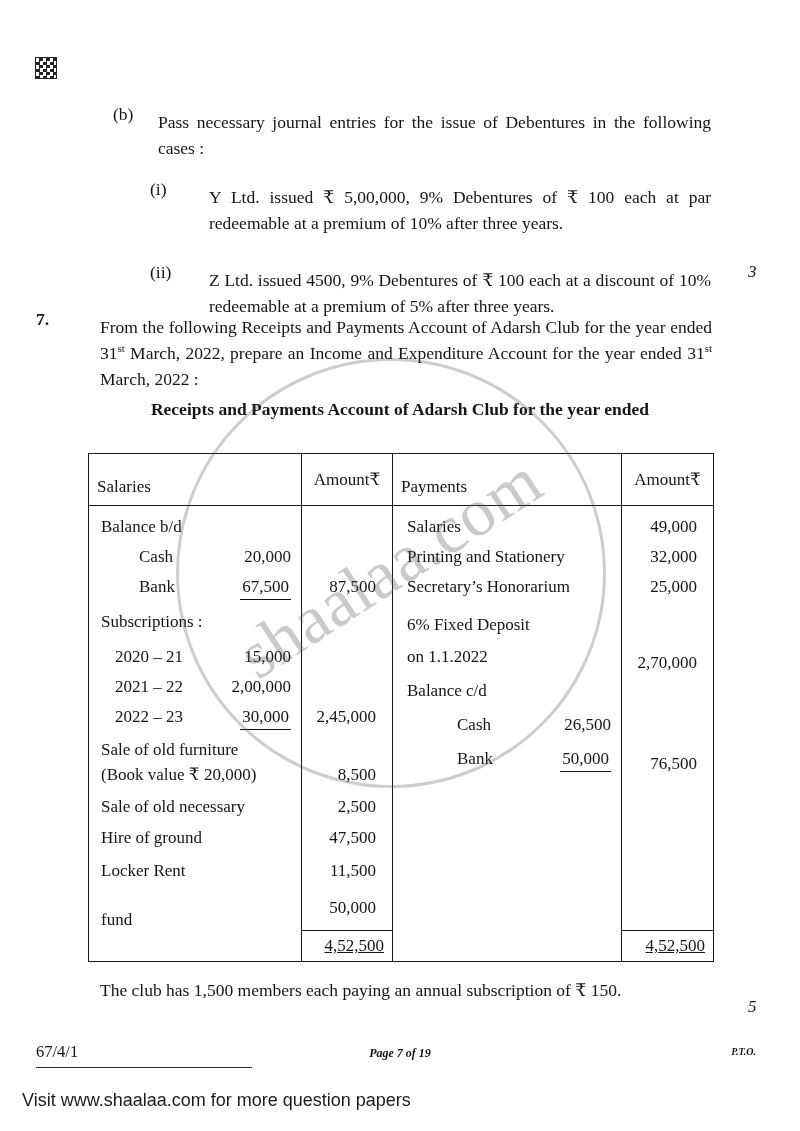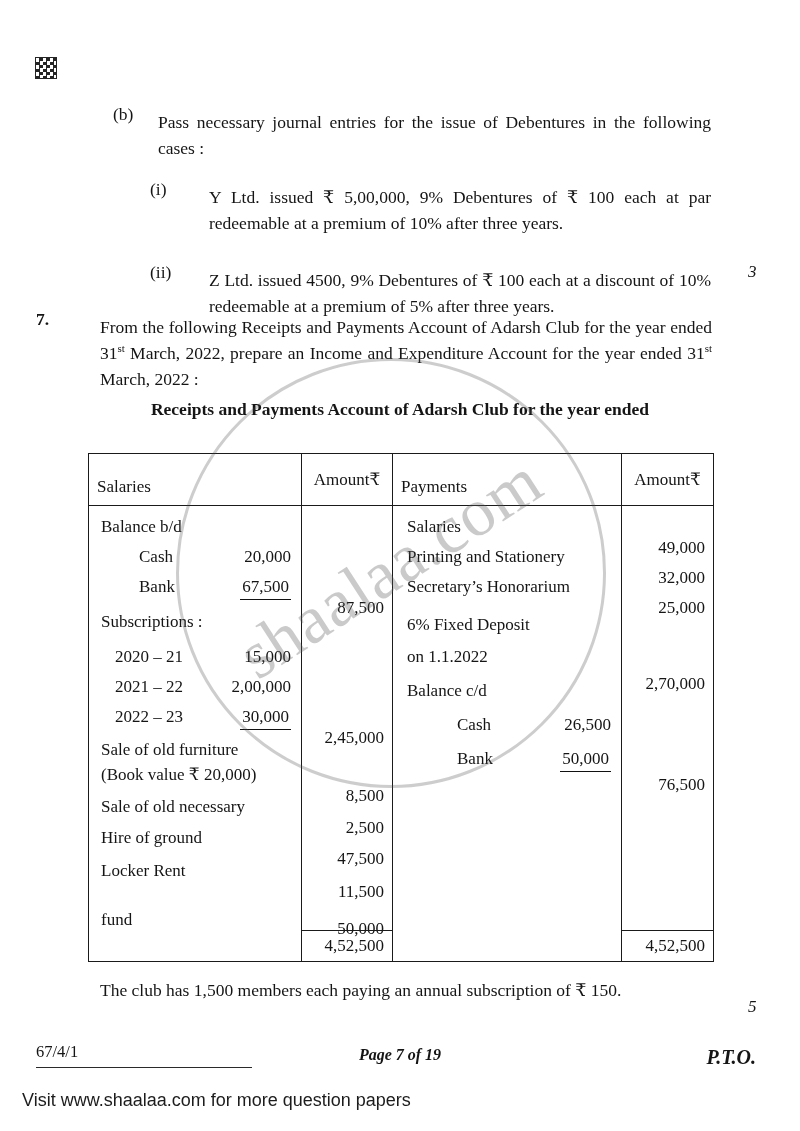--- a/index.html
+++ b/index.html
@@ -42,48 +42,48 @@
 
   .acc-table {
     position:absolute; left:88px; top:453px;
     display:grid; grid-template-columns:213px 91px 229px 91px;
     grid-template-rows:52px 424px 31px;
     border:1.6px solid #1a1a1a; font-size:17px;
   }
   .cell { position:relative; }
   .br { border-right:1.6px solid #1a1a1a; }
   .hb { border-bottom:1.6px solid #1a1a1a; }
-  .bt { border-top:1.6px solid #1a1a1a; }
+  .bt { border-top:1.6px solid #1a1a1a;text-decoration:underline; }
   .h-left { display:flex; align-items:flex-end; padding:0 0 8px 8px; }
   .h-amt { display:flex; flex-direction:row; align-items:center; justify-content:center; line-height:21px; }
 
   .trow { position:absolute; left:4px; right:0; white-space:nowrap; line-height:22px; }
   .pl8  { padding-left:8px; }
   .pl10 { padding-left:10px; }
   .pl22 { padding-left:22px; }
   .pl46 { padding-left:46px; }
   .pl60 { padding-left:60px; }
   .iv   { position:absolute; right:10px; }
-  .amt  { position:absolute; right:8px; white-space:nowrap; line-height:22px;margin-top:21px; }
+  .amt  { position:absolute; right:16px; white-space:nowrap; line-height:22px; }
   .uline { border-bottom:1.6px solid #111; padding:0 2px 1px 2px; }
   .total-cell { display:flex; align-items:center; justify-content:flex-end; padding-right:8px; }
 
   .note { position:absolute; left:92px; top:969px; width:627px; }
 
   .footer-code {
     position:absolute; left:36px; top:1042px; width:216px;
     border-bottom:1.6px solid #2a2a2a; padding-bottom:5px; font-size:16.5px;
   }
   .footer-page {
     position:absolute; left:0; top:1046px; width:800px; text-align:center;
-    font-weight:bold; font-style:italic; font-size:16px;
+    font-weight:bold; font-style:italic; font-size:12px;
   }
   .footer-pto {
     position:absolute; right:44px; top:1046px;
-    font-weight:bold; font-style:italic; font-size:20px;
+    font-weight:bold; font-style:italic; font-size:10px;
   }
 
   .banner {
     position:absolute; left:22px; top:1090px;
     font-family:"Liberation Sans","DejaVu Sans",sans-serif;
     font-size:18px; color:#1c1c1c;
   }
 
   .watermark { position:absolute; left:0; top:0; width:800px; height:1131px; pointer-events:none; z-index:5; }
   .wm-circle {

